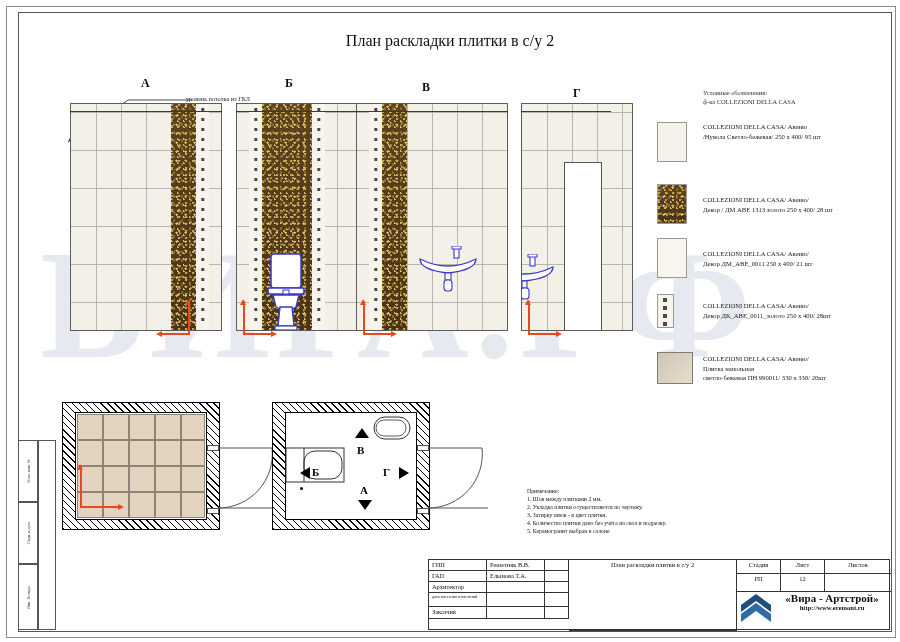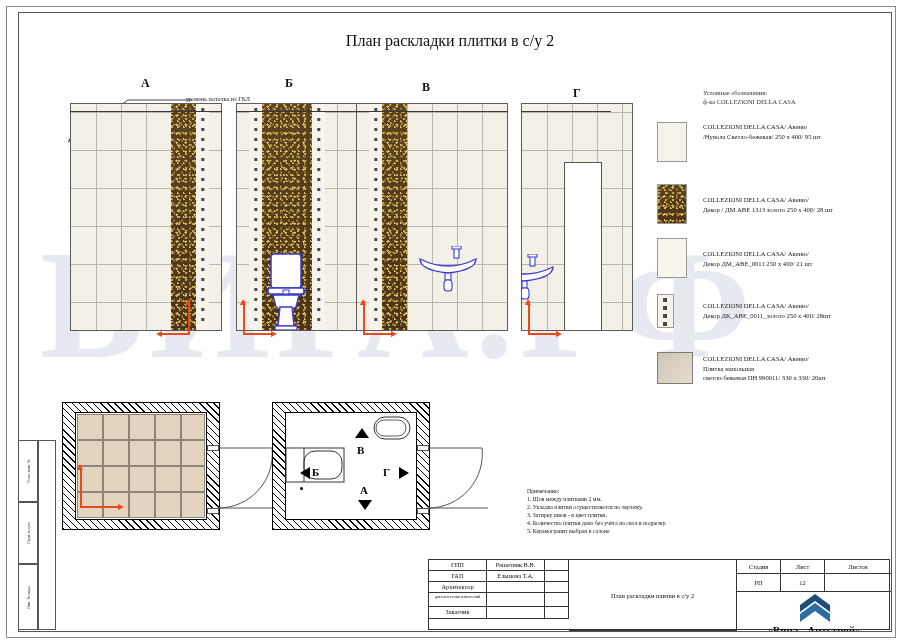--- a/index.html
+++ b/index.html
@@ -78,21 +78,21 @@
   .tri.rt{border-top:6.5px solid transparent;border-bottom:6.5px solid transparent;border-left:10px solid #000;}
   .plabel{position:absolute;font-size:11px;font-weight:700;color:#000;font-family:"Liberation Serif",serif;}
 
   
   #notes{position:absolute;left:527px;top:487px;font-size:5.8px;line-height:8px;color:#1a1a1a;}
 
   
   #tblock{position:absolute;left:428px;top:559px;width:462px;height:71px;
      border:1.1px solid #333;box-sizing:border-box;font-size:6.4px;color:#111;}
   #tblock .cell{position:absolute;box-sizing:border-box;border-right:1px solid #333;border-bottom:1px solid #333;
-     padding:1px 3px;display:flex;align-items:center;overflow:hidden;flex-direction:column;}
+     padding:1px 3px;display:flex;overflow:hidden;}
   #tblock .ctr{justify-content:center;}
 </style>
 </head>
 <body>
 
 <div id="sheet">
 
   <div class="frame-outer"></div>
   <div class="frame-inner"></div>
 

